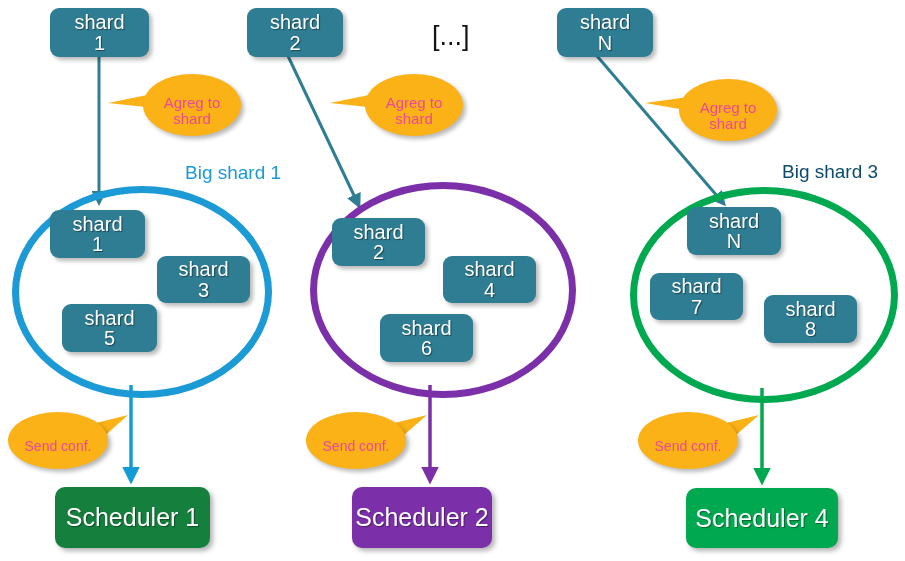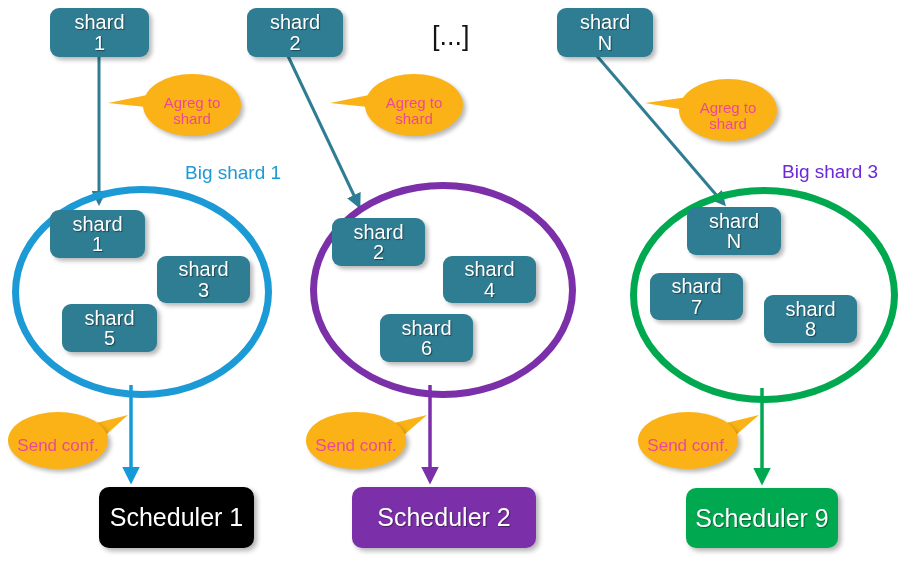--- a/index.html
+++ b/index.html
@@ -56,36 +56,36 @@
 
   .big-label {
     position: absolute;
     font-weight: normal;
     font-size: 19px;
     white-space: nowrap;
     z-index: 7;
   }
   .big-label.blue   { color: #1C9AD6; }
   .big-label.purple { color: #7B2FA8; }
-  .big-label.green  { color: #6d28d9; }
+  .big-label.green  { color: #0c4a6e; }
 
   
   .scheduler-box {
     position: absolute;
     border-radius: 10px;
     color: #ffffff;
     display: flex;
     align-items: center;
     justify-content: center;
     font-size: 25px;
     text-shadow: 1px 1px 1px rgba(0,0,0,0.4);
     box-shadow: 3px 3px 5px rgba(0,0,0,0.3);
     z-index: 6;
   }
-  .scheduler-box.blue   { background: #000000; margin-left: 44px; }
+  .scheduler-box.blue   { background: #15803d; }
   .scheduler-box.purple { background: #7B2FA8; }
   .scheduler-box.green  { background: #00A94F; }
 
   
   .callout {
     position: absolute;
     z-index: 8;
   }
   .callout .bubble {
     position: absolute;
@@ -105,21 +105,21 @@
     height: 100%;
     display: flex;
     flex-direction: column;
     align-items: center;
     justify-content: center;
     color: #ec4899;
     font-size: 15px;
     line-height: 1.08;
     text-align: center;
   }
-  .callout .ctext.small { font-size: 17px; }
+  .callout .ctext.small { font-size: 14px; }
 
   
   .ellipsis-marker {
     position: absolute;
     font-size: 27px;
     color: #141414;
     z-index: 6;
     letter-spacing: 0px;
   }
 </style>
@@ -271,21 +271,21 @@
     <div class="bubble"></div>
     <div class="ctext small">
       <span>Send conf.</span>
     </div>
   </div>
 
   <div class="scheduler-box blue" style="left:55px; top:487px; width:155px; height:61px;">
     <span>Scheduler 1</span>
   </div>
 
-  <div class="scheduler-box purple" style="left:352px; top:487px; width:184px; height:61px;">
+  <div class="scheduler-box purple" style="left:352px; top:487px; width:140px; height:61px;">
     <span>Scheduler 2</span>
   </div>
 
   <div class="scheduler-box green" style="left:686px; top:488px; width:152px; height:60px;">
-    <span>Scheduler 9</span>
+    <span>Scheduler 4</span>
   </div>
 
 </div>
 
 </body></html>

